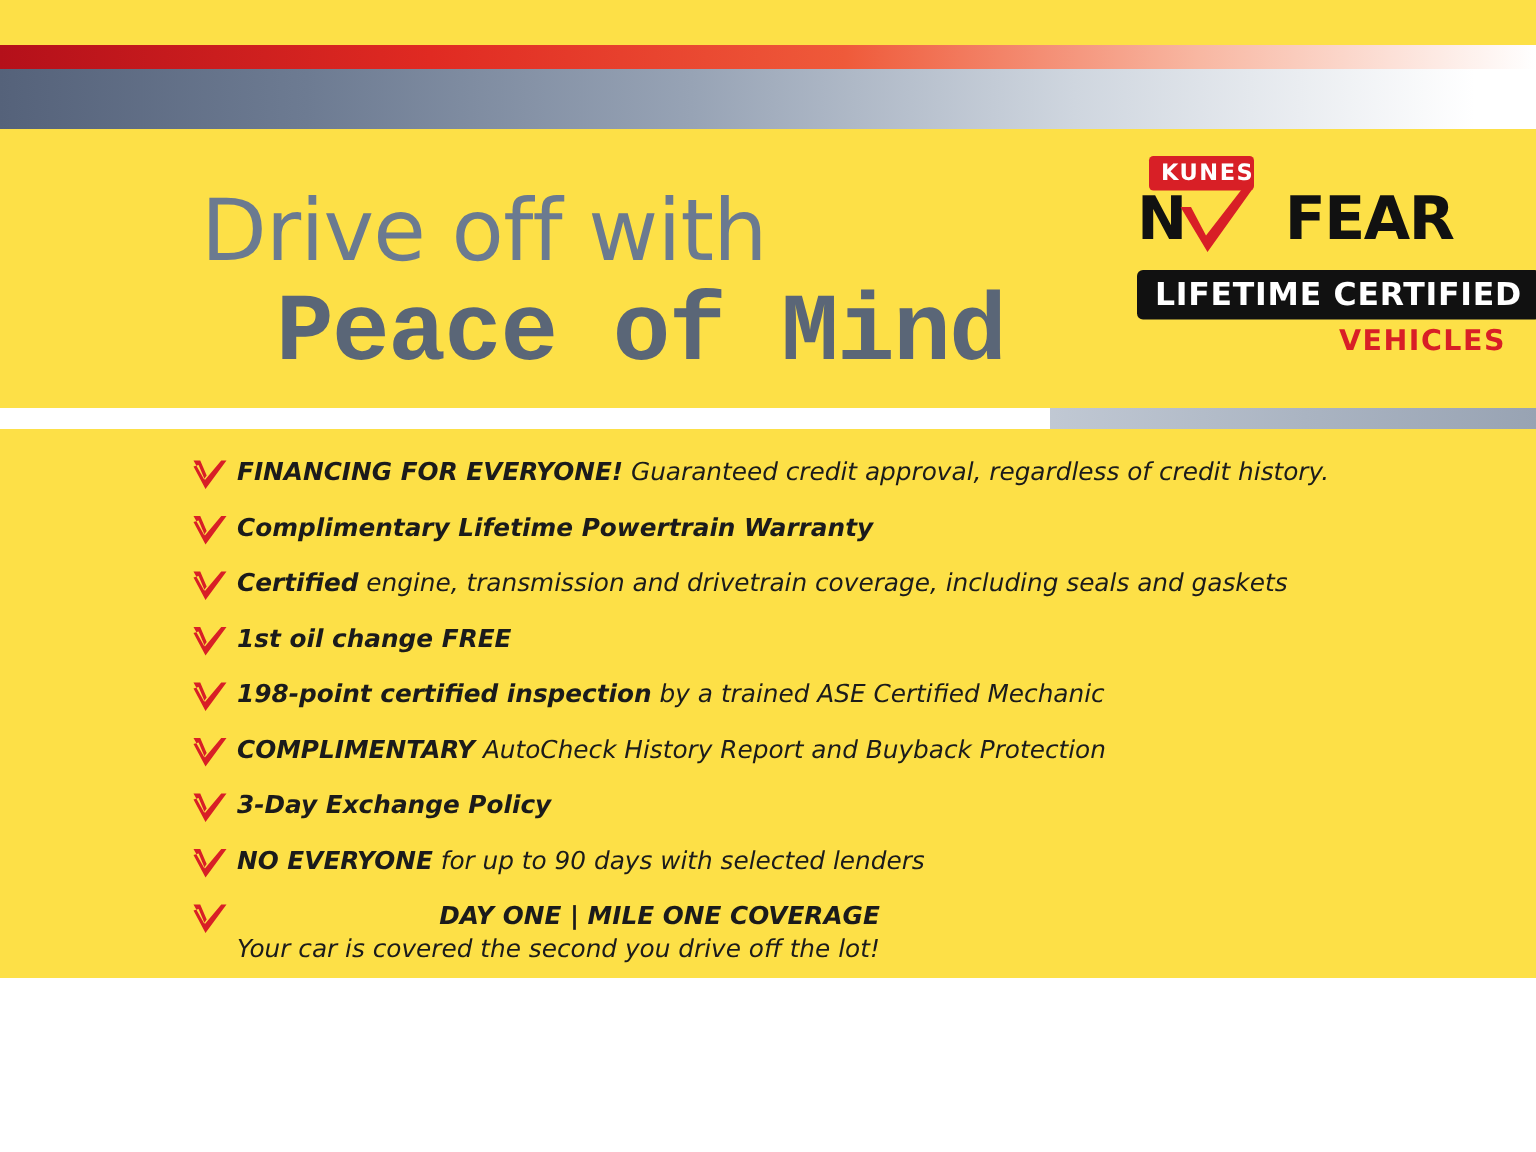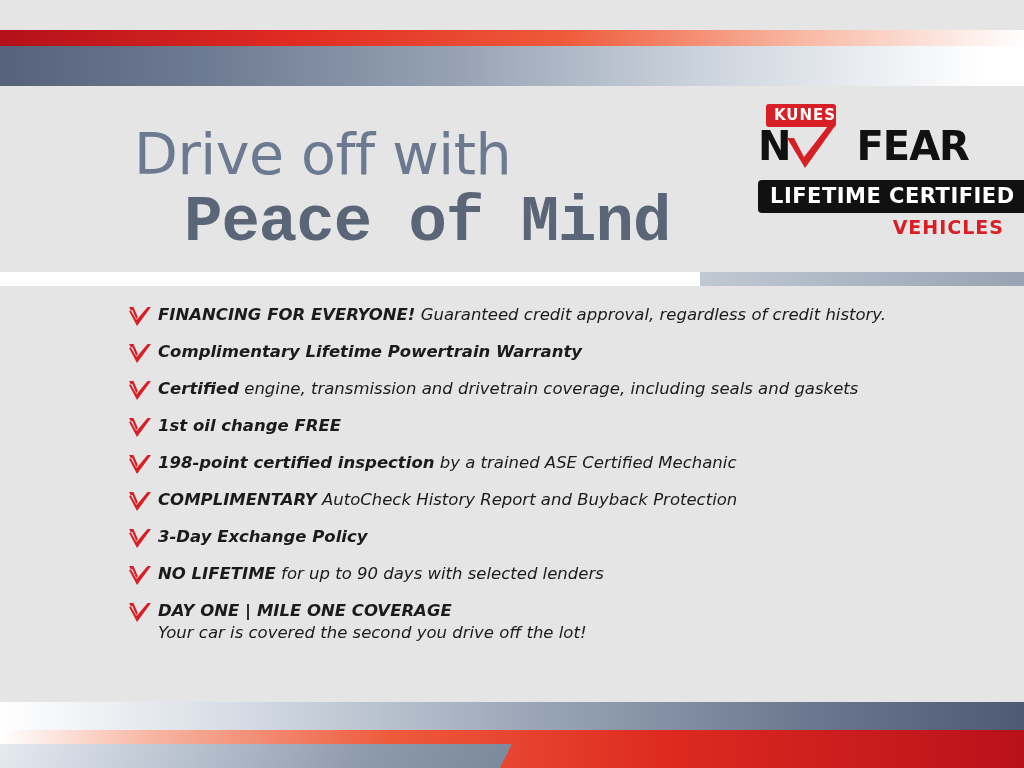--- a/index.html
+++ b/index.html
@@ -11,22 +11,22 @@
     width: 1024px;
     height: 768px;
     overflow: hidden;
     font-family: "Liberation Sans", sans-serif;
     position: relative;
   }
 
   .page {
     position: relative;
     width: 1024px;
-    height: 768px;
-    background: #e5e5e5;
+    height: 652px;
+    background: #fde047;
     overflow: hidden;
   }
 
   
   .top-red {
     position: absolute;
     top: 30px;
     left: 0;
     width: 1024px;
     height: 16px;
@@ -177,20 +177,21 @@
     font-size: 19px;
     letter-spacing: 1px;
   }
 
   
   .bullets {
     position: absolute;
     left: 128px;
     top: 305px;
     width: 840px;
+    text-align: right;
   }
   .bullet-row {
     display: flex;
     align-items: flex-start;
     margin-bottom: 14px;
   }
   .bullet-check {
     flex: 0 0 auto;
     width: 24px;
     height: 22px;
@@ -296,21 +297,21 @@
       <svg class="bullet-check" viewBox="0 0 24 22">
           <path d="M1 5 L9 20 L23 1 L19.5 1 L8.6 14 L4.4 4 Z M1 1 L5.5 1 L9.8 11 L8 13.5 Z" fill="#d81f26"></path>
         </svg>
       <span class="bullet-text"><b>3-Day Exchange Policy</b><span></span></span>
     </div>
 
     <div class="bullet-row">
       <svg class="bullet-check" viewBox="0 0 24 22">
           <path d="M1 5 L9 20 L23 1 L19.5 1 L8.6 14 L4.4 4 Z M1 1 L5.5 1 L9.8 11 L8 13.5 Z" fill="#d81f26"></path>
         </svg>
-      <span class="bullet-text"><b>NO LIFETIME</b><span> for up to 90 days with selected lenders</span></span>
+      <span class="bullet-text"><b>NO EVERYONE</b><span> for up to 90 days with selected lenders</span></span>
     </div>
 
     <div class="bullet-row">
       <svg class="bullet-check" viewBox="0 0 24 22">
           <path d="M1 5 L9 20 L23 1 L19.5 1 L8.6 14 L4.4 4 Z M1 1 L5.5 1 L9.8 11 L8 13.5 Z" fill="#d81f26"></path>
         </svg>
       <span class="bullet-stack">
         <span class="bullet-text"><b>DAY ONE  |  MILE ONE COVERAGE</b></span>
         <span class="sub-text">Your car is covered the second you drive off the lot!</span>
       </span>

